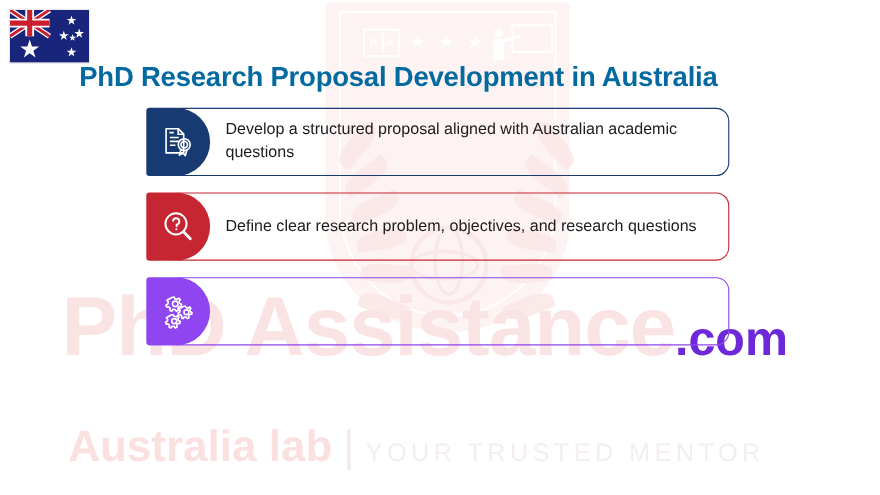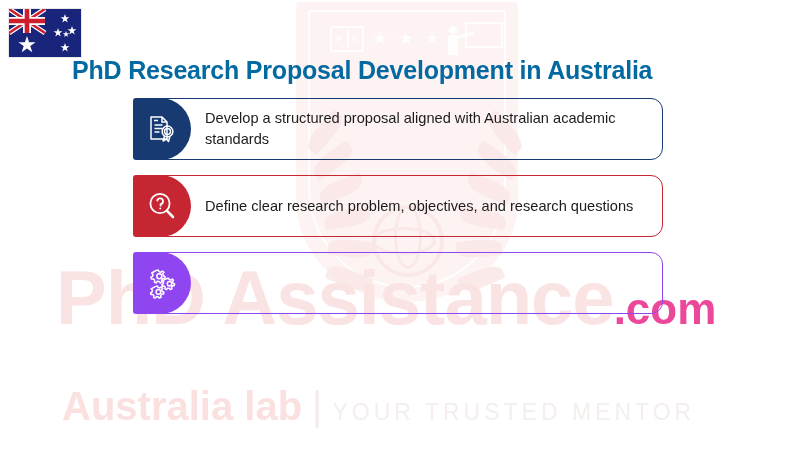--- a/index.html
+++ b/index.html
@@ -59,21 +59,21 @@
   }
   .wm-globe:before{left:18px;top:-4px;width:28px;height:64px;}
   .wm-globe:after{left:-4px;top:18px;width:64px;height:28px;}
 
   .wm-bigtext{
     position:absolute;left:56px;top:262px;width:740px;
     font-size:76px;line-height:72px;font-weight:bold;
     color:#fae3e3;letter-spacing:-1px;white-space:nowrap;
     font-family:"Liberation Sans", sans-serif;
   }
-  .wm-bigtext .dotcom{font-size:44px;color:#ec4899;letter-spacing:0;}
+  .wm-bigtext .dotcom{font-size:44px;color:#6d28d9;letter-spacing:0;}
   .wm-subtext{
     position:absolute;left:62px;top:385px;
     font-size:40px;line-height:42px;font-weight:bold;
     color:#fbe0e0;white-space:nowrap;
     font-family:"Liberation Sans", sans-serif;
   }
   .wm-subtext .bar{color:#f3eceb;font-weight:normal;padding:0 10px;}
   .wm-subtext .mentor{
     font-size:23px;font-weight:normal;letter-spacing:4px;color:#f4eeed;
   }
@@ -204,21 +204,21 @@
             <path d="M6 5 h11 l5 5 v17 h-16 z" stroke-linejoin="round"></path>
             <path d="M17 5 v5 h5"></path>
             <path d="M9.5 13 h8 M9.5 16.5 h8 M9.5 20 h5"></path>
             <path d="M9 8.5 h4"></path>
             <circle cx="22.5" cy="19.5" r="5.4"></circle>
             <circle cx="22.5" cy="19.5" r="3"></circle>
             <path d="M19.5 24 l-1.4 5 l3.3-1.9 l2.1 2.4 l1.4-5.2" stroke-linejoin="round"></path>
           </svg>
         </span>
       </div>
-      <div class="card-text">Develop a structured proposal aligned with Australian academic standards</div>
+      <div class="card-text">Develop a structured proposal aligned with Australian academic questions</div>
     </div>
 
     <div class="card" style="--c:#c62532">
       <div class="card-frame"></div>
       <div class="card-badge">
         <span>
           <svg width="34" height="34" viewBox="0 0 34 34" fill="none" stroke="#ffffff" stroke-width="1.8">
             <circle cx="15" cy="14.5" r="9.6"></circle>
             <path d="M21.8 21.6 L28 28" stroke-width="2.6" stroke-linecap="round"></path>
             <path d="M12.3 11.6 a2.9 2.9 0 1 1 3.3 3.6 v1.5" stroke-linecap="round"></path>

